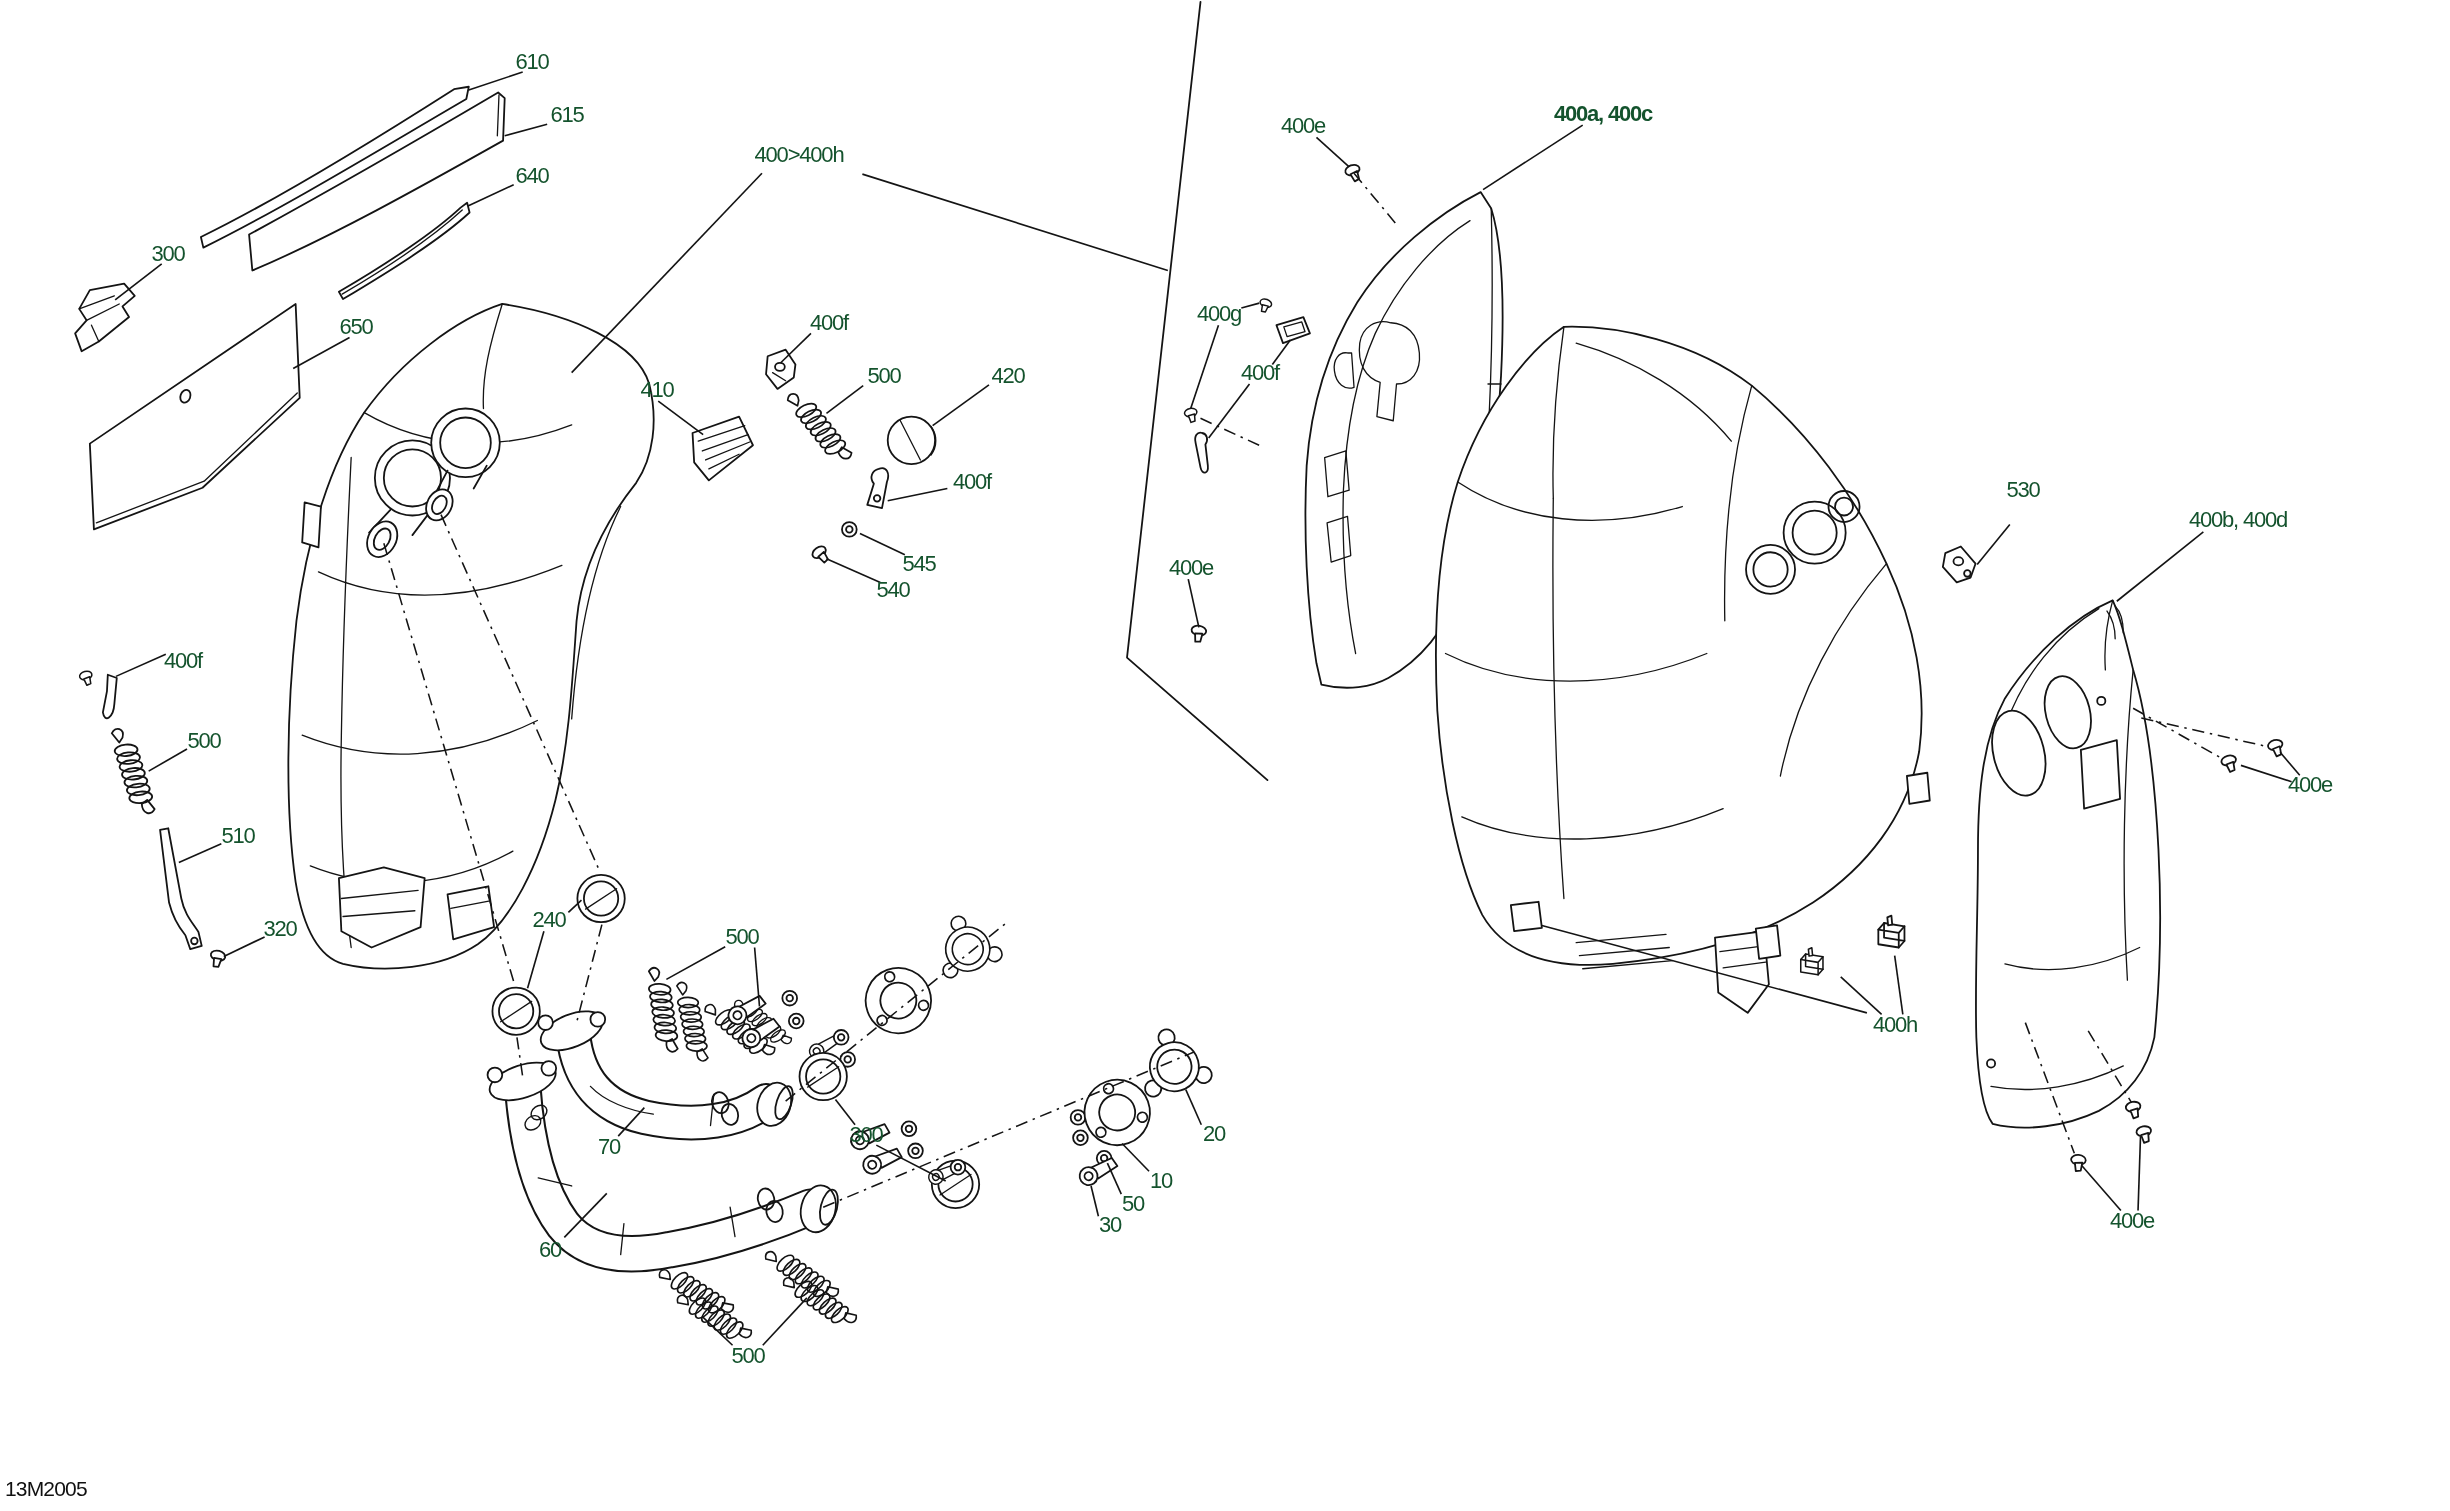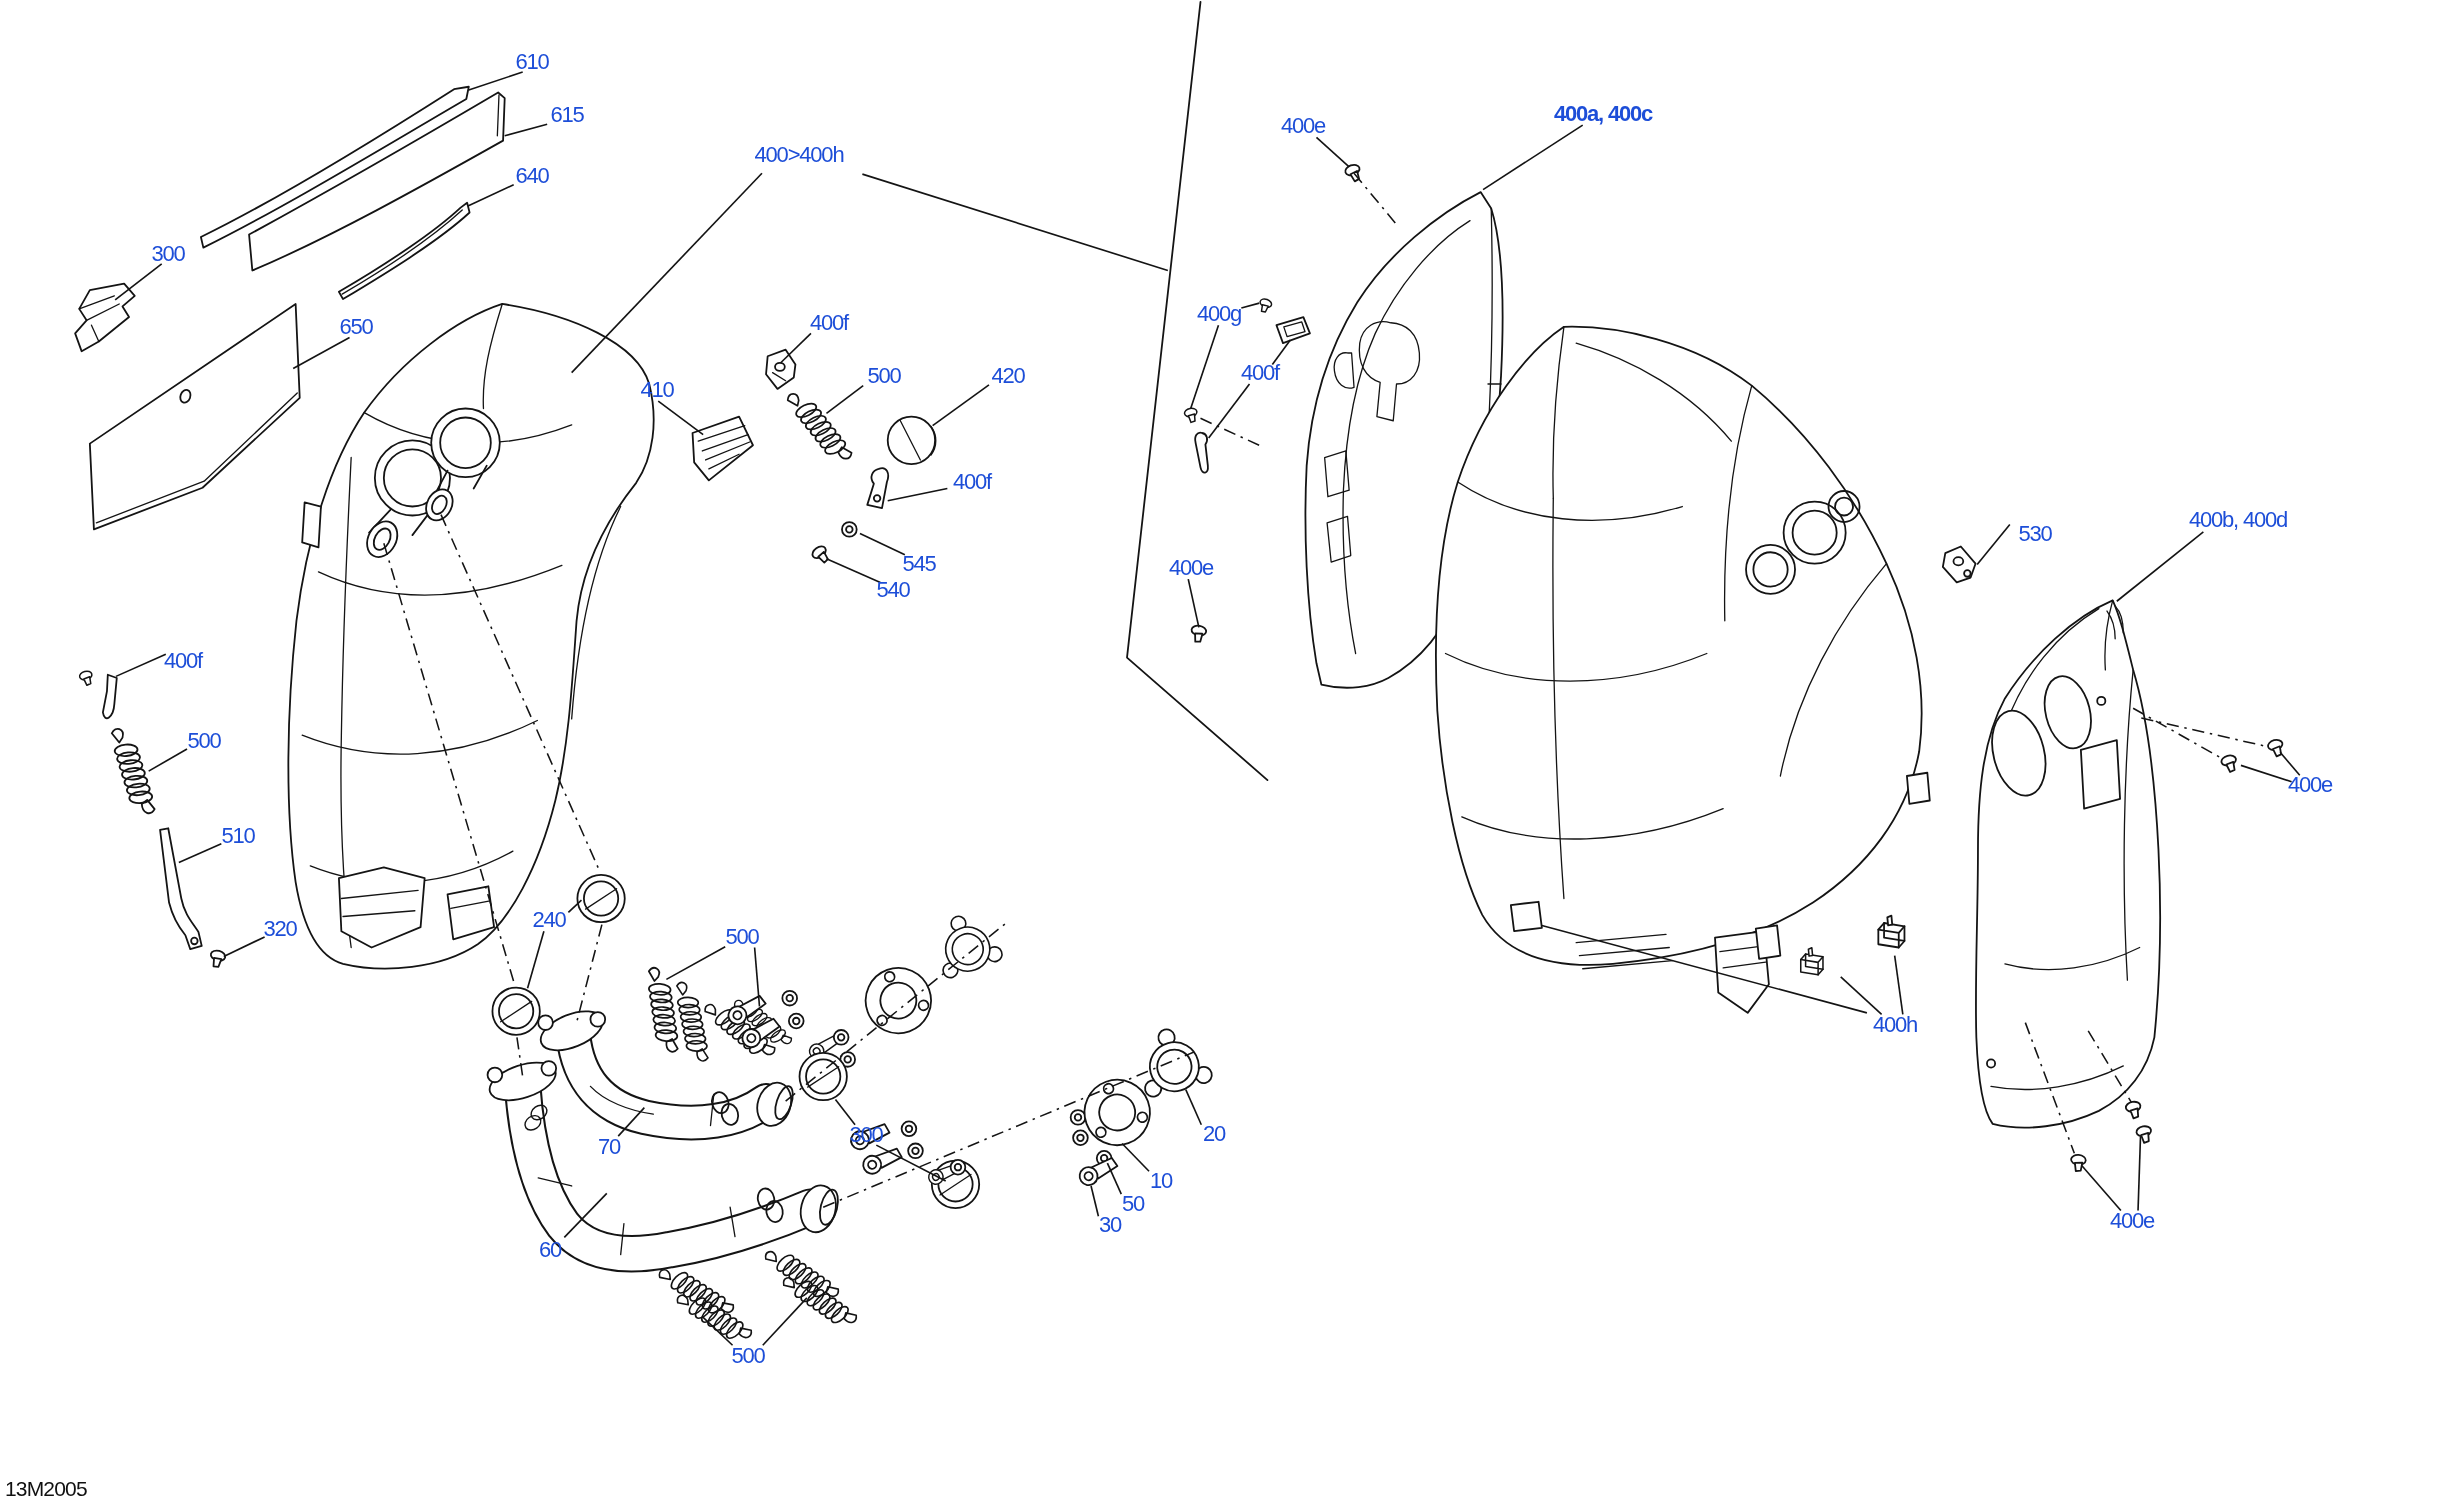--- a/index.html
+++ b/index.html
@@ -1,21 +1,21 @@
 <!DOCTYPE html>
 <html style="font-size:13px"><head>
 <meta charset="utf-8">
 <style>
   html,body{margin:0;padding:0;background:#ffffff;}
   #page{position:relative;width:2450px;height:1512px;background:#ffffff;overflow:hidden;
         font-family:"Liberation Sans",sans-serif;}
   #artwork{position:absolute;left:0;top:0;width:2450px;height:1512px;}
   #label-layer{position:absolute;left:0;top:0;width:2450px;height:1512px;}
   .part-label{position:absolute;transform:translate(-50%,-50%);
-      font:22px/1.05 "Liberation Sans",sans-serif;letter-spacing:-1.2px;color:#1d4ed8;
+      font:22px/1.05 "Liberation Sans",sans-serif;letter-spacing:-1.2px;color:#14532d;
       white-space:nowrap;}
   #diagram-code{position:absolute;left:4.9px;top:1477px;font:21px/1.1 "Liberation Sans",sans-serif;
       letter-spacing:-0.8px;color:#101010;}
   
   .ln{stroke:#141414;stroke-width:2.2;fill:none;stroke-linecap:round;stroke-linejoin:round;}
   .lnf{stroke:#141414;stroke-width:2.2;fill:#ffffff;stroke-linecap:round;stroke-linejoin:round;}
   .thin{stroke-width:1.6;}
   #leader-layer line{stroke:#141414;stroke-width:2;}
   #dash-layer line{stroke:#141414;stroke-width:1.9;stroke-dasharray:15 7 3 7;}
 </style>
@@ -357,21 +357,21 @@
       <div class="part-label" style="left: 748px; top: 1356px;">500</div>
       <div class="part-label" style="left: 1161px; top: 1181px;">10</div>
       <div class="part-label" style="left: 1133px; top: 1204px;">50</div>
       <div class="part-label" style="left: 1110px; top: 1225px;">30</div>
       <div class="part-label" style="left: 1214px; top: 1134px;">20</div>
       <div class="part-label" style="left: 1303px; top: 126px;">400e</div>
       <div class="part-label" style="left: 1603px; top: 114px; font-weight: bold;">400a, 400c</div>
       <div class="part-label" style="left: 1219px; top: 314px;">400g</div>
       <div class="part-label" style="left: 1260px; top: 373px;">400f</div>
       <div class="part-label" style="left: 1191px; top: 568px;">400e</div>
-      <div class="part-label" style="left: 2023px; top: 534px; margin-left: 12px;">530</div>
+      <div class="part-label" style="left: 2023px; top: 490px;">530</div>
       <div class="part-label" style="left: 2238px; top: 520px;">400b, 400d</div>
       <div class="part-label" style="left: 2310px; top: 785px;">400e</div>
       <div class="part-label" style="left: 1895px; top: 1025px;">400h</div>
       <div class="part-label" style="left: 2132px; top: 1221px;">400e</div>
     </div>
 
   <div id="diagram-code">13M2005</div>
 </div>
 
 

